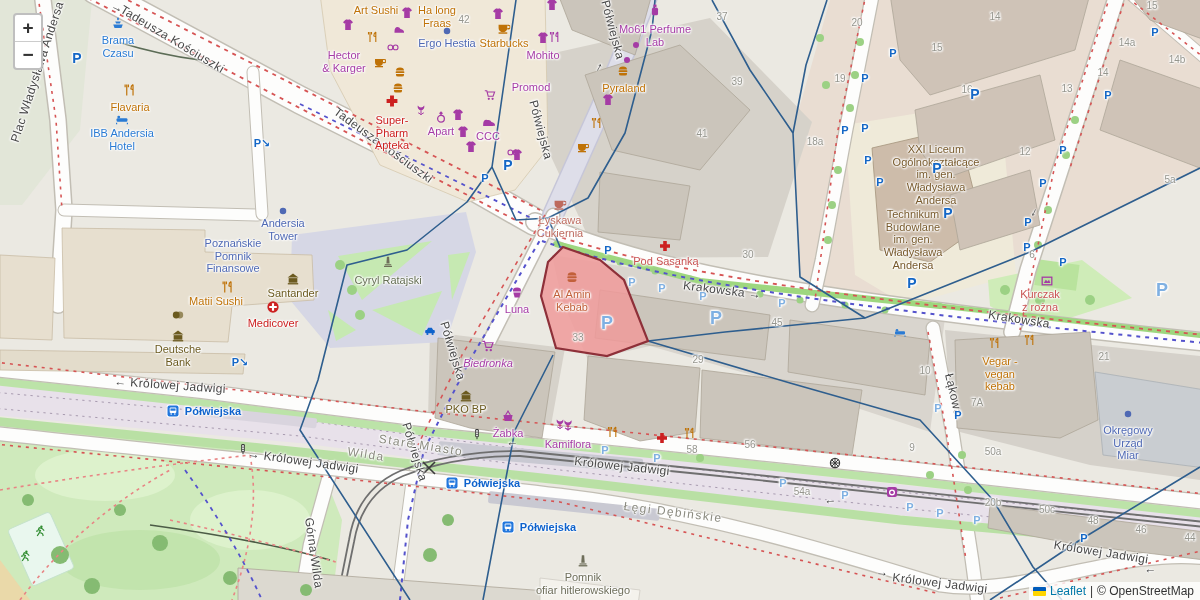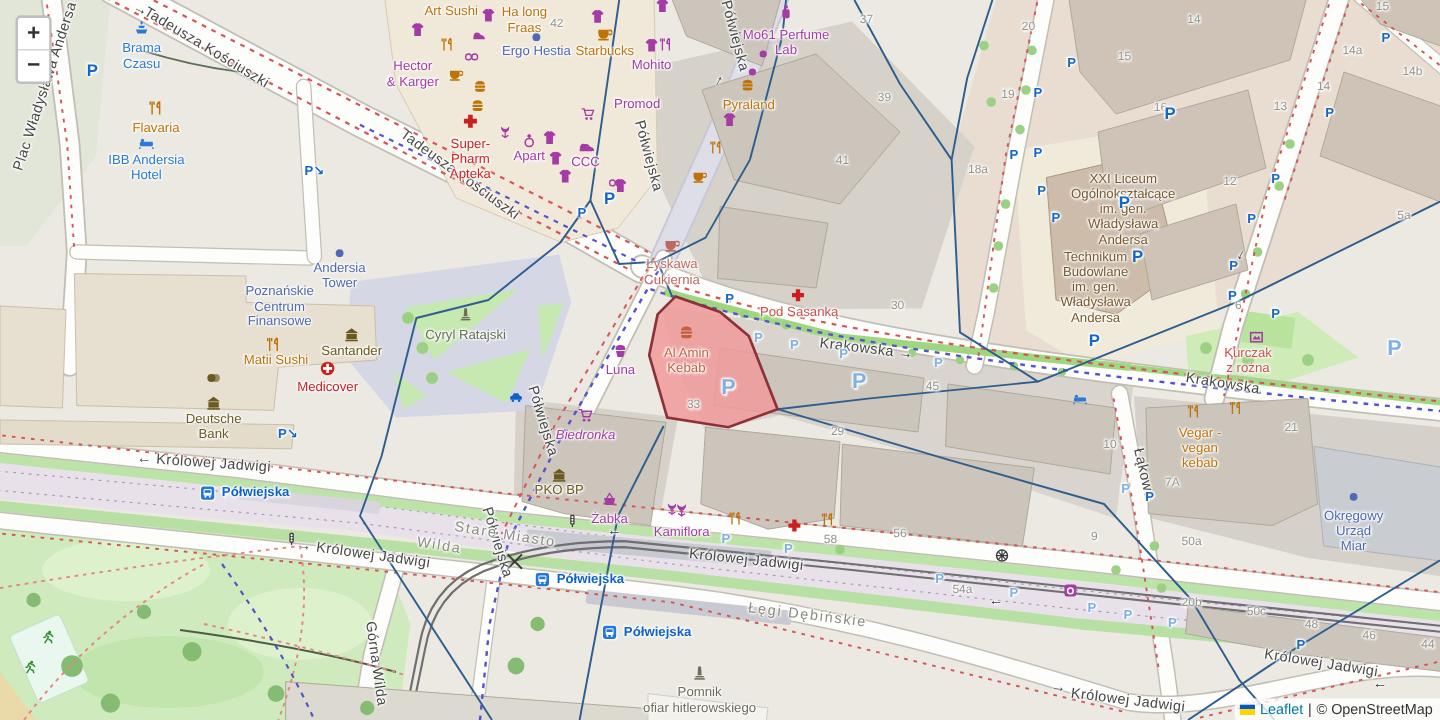--- a/index.html
+++ b/index.html
@@ -456,23 +456,23 @@
       <div class="lab poi" style="left: 568px; top: 444px; color: rgb(165, 59, 165);">Kamiflora</div>
       <svg width="13" height="13" class="pico" style="left: 568px; top: 425px; color: rgb(165, 59, 165);">
         <use href="#i-tulip"></use>
       </svg>
       <div class="lab poi" style="left: 283px; top: 230px; color: rgb(79, 105, 180);">Andersia
 Tower</div>
       <svg width="13" height="13" class="pico" style="left: 283px; top: 211px; color: rgb(79, 105, 180);">
         <use href="#i-dot"></use>
       </svg>
       <div class="lab poi" style="left: 233px; top: 256px; color: rgb(79, 105, 180);">Poznańskie
-Centrum
+Pomnik
 Finansowe</div>
-      <div class="lab poi" style="left: 230px; top: 301px; color: rgb(191, 114, 7);">Matii Sushi</div>
+      <div class="lab poi" style="left: 216px; top: 301px; color: rgb(191, 114, 7);">Matii Sushi</div>
       <svg width="13" height="13" class="pico" style="left: 228px; top: 287px; color: rgb(191, 114, 7);">
         <use href="#i-cutlery"></use>
       </svg>
       <div class="lab poi" style="left: 293px; top: 293px; color: rgb(107, 90, 31);">Santander</div>
       <svg width="13" height="13" class="pico" style="left: 293px; top: 279px; color: rgb(107, 90, 31);">
         <use href="#i-bank"></use>
       </svg>
       <div class="lab poi" style="left: 273px; top: 323px; color: rgb(204, 32, 32);">Medicover</div>
       <svg width="13" height="13" class="pico" style="left: 273px; top: 307px; color: rgb(204, 32, 32);">
         <use href="#i-clinic"></use>
@@ -668,21 +668,21 @@
       <div class="lab hn" style="left: 692px; top: 450px; color: rgb(149, 149, 141);">58</div>
       <div class="lab hn" style="left: 802px; top: 472px; color: rgb(149, 149, 141); margin-top: 20px;">54a</div>
       <div class="lab hn" style="left: 912px; top: 448px; color: rgb(149, 149, 141);">9</div>
       <div class="lab hn" style="left: 993px; top: 452px; color: rgb(149, 149, 141);">50a</div>
       <div class="lab hn" style="left: 993px; top: 503px; color: rgb(149, 149, 141);">20b</div>
       <div class="lab hn" style="left: 1047px; top: 510px; color: rgb(149, 149, 141);">50c</div>
       <div class="lab hn" style="left: 977px; top: 403px; color: rgb(149, 149, 141);">7A</div>
       <div class="lab hn" style="left: 1093px; top: 521px; color: rgb(149, 149, 141);">48</div>
       <div class="lab hn" style="left: 1141px; top: 530px; color: rgb(149, 149, 141);">46</div>
       <div class="lab hn" style="left: 1190px; top: 538px; color: rgb(149, 149, 141);">44</div>
-      <div class="lab hn" style="left: 1076px; top: 357px; color: rgb(149, 149, 141);">21</div>
+      <div class="lab hn" style="left: 1104px; top: 357px; color: rgb(149, 149, 141);">21</div>
       <div class="lab pk" style="left: 77px; top: 58px; color: rgb(20, 103, 198); font-size: 14px;">P</div>
       <div class="lab pk" style="left: 975px; top: 94px; color: rgb(20, 103, 198); font-size: 14px;">P</div>
       <div class="lab pk" style="left: 937px; top: 168px; color: rgb(20, 103, 198); font-size: 14px;">P</div>
       <div class="lab pk" style="left: 912px; top: 283px; color: rgb(20, 103, 198); font-size: 14px;">P</div>
       <div class="lab pk" style="left: 948px; top: 213px; color: rgb(20, 103, 198); font-size: 14px;">P</div>
       <div class="lab pk" style="left: 508px; top: 165px; color: rgb(20, 103, 198); font-size: 14px;">P</div>
       <div class="lab pk" style="left: 607px; top: 323px; color: rgb(127, 176, 226); font-size: 18px;">P</div>
       <div class="lab pk" style="left: 716px; top: 318px; color: rgb(127, 176, 226); font-size: 18px;">P</div>
       <div class="lab pk" style="left: 1162px; top: 290px; color: rgb(127, 176, 226); font-size: 18px;">P</div>
       <div class="lab pk" style="left: 865px; top: 78px; color: rgb(20, 103, 198); font-size: 11px;">P</div>

